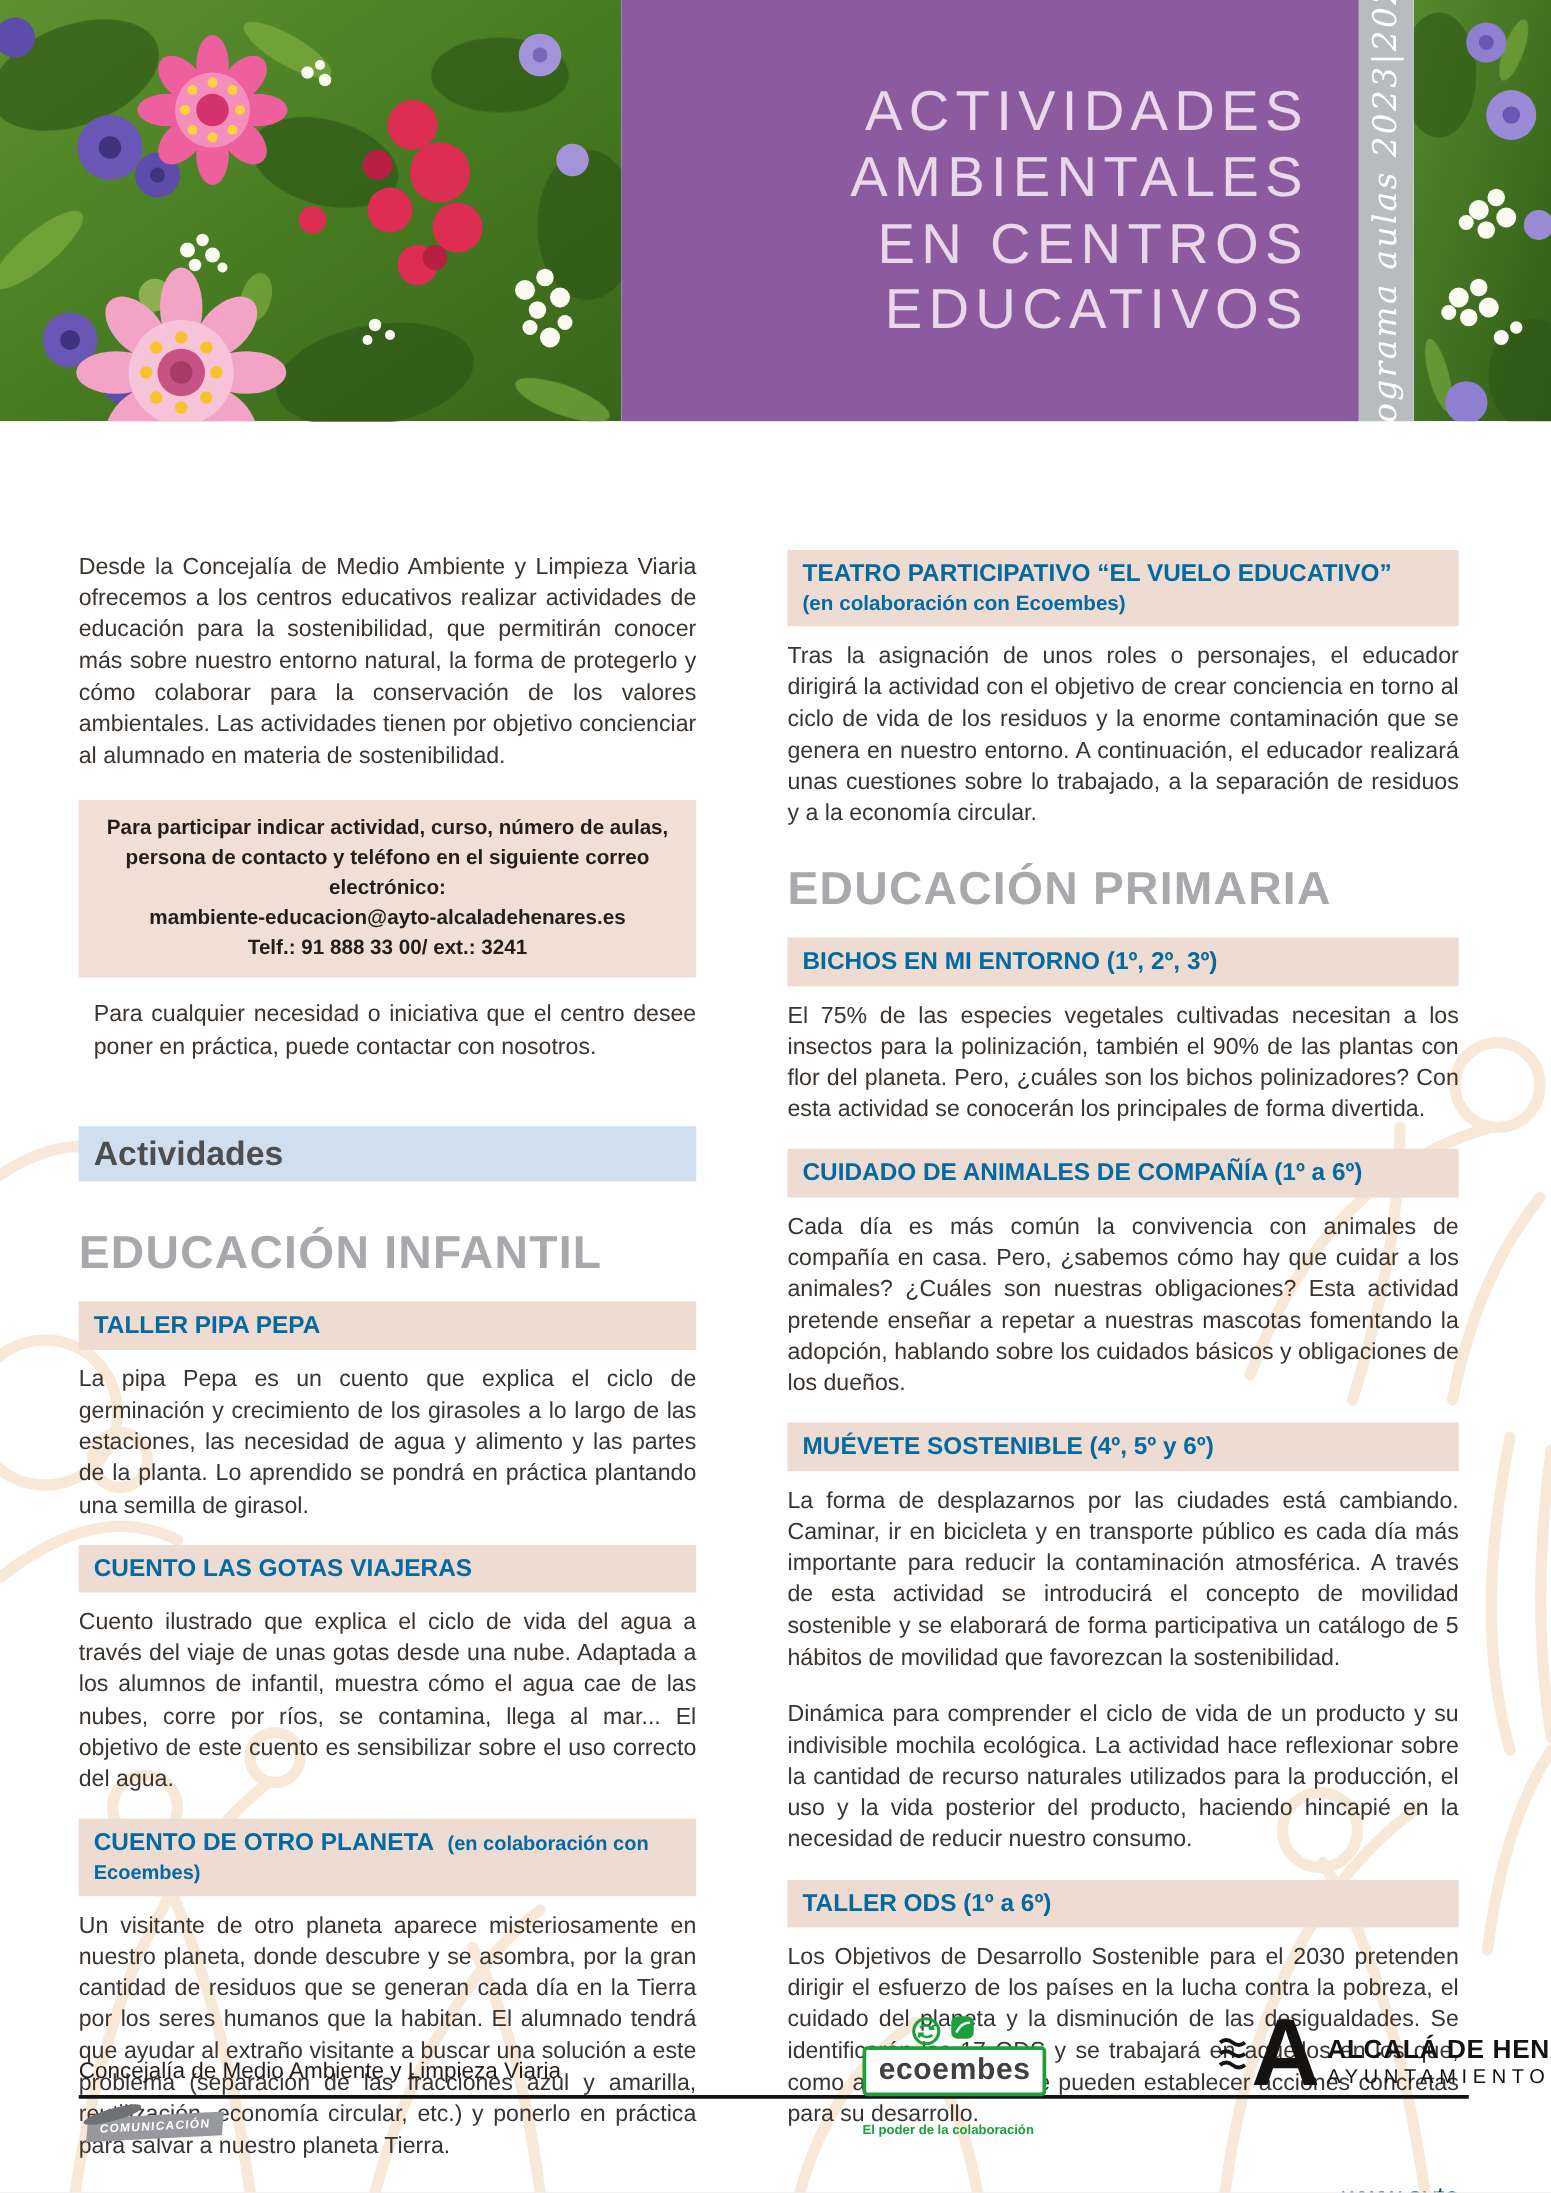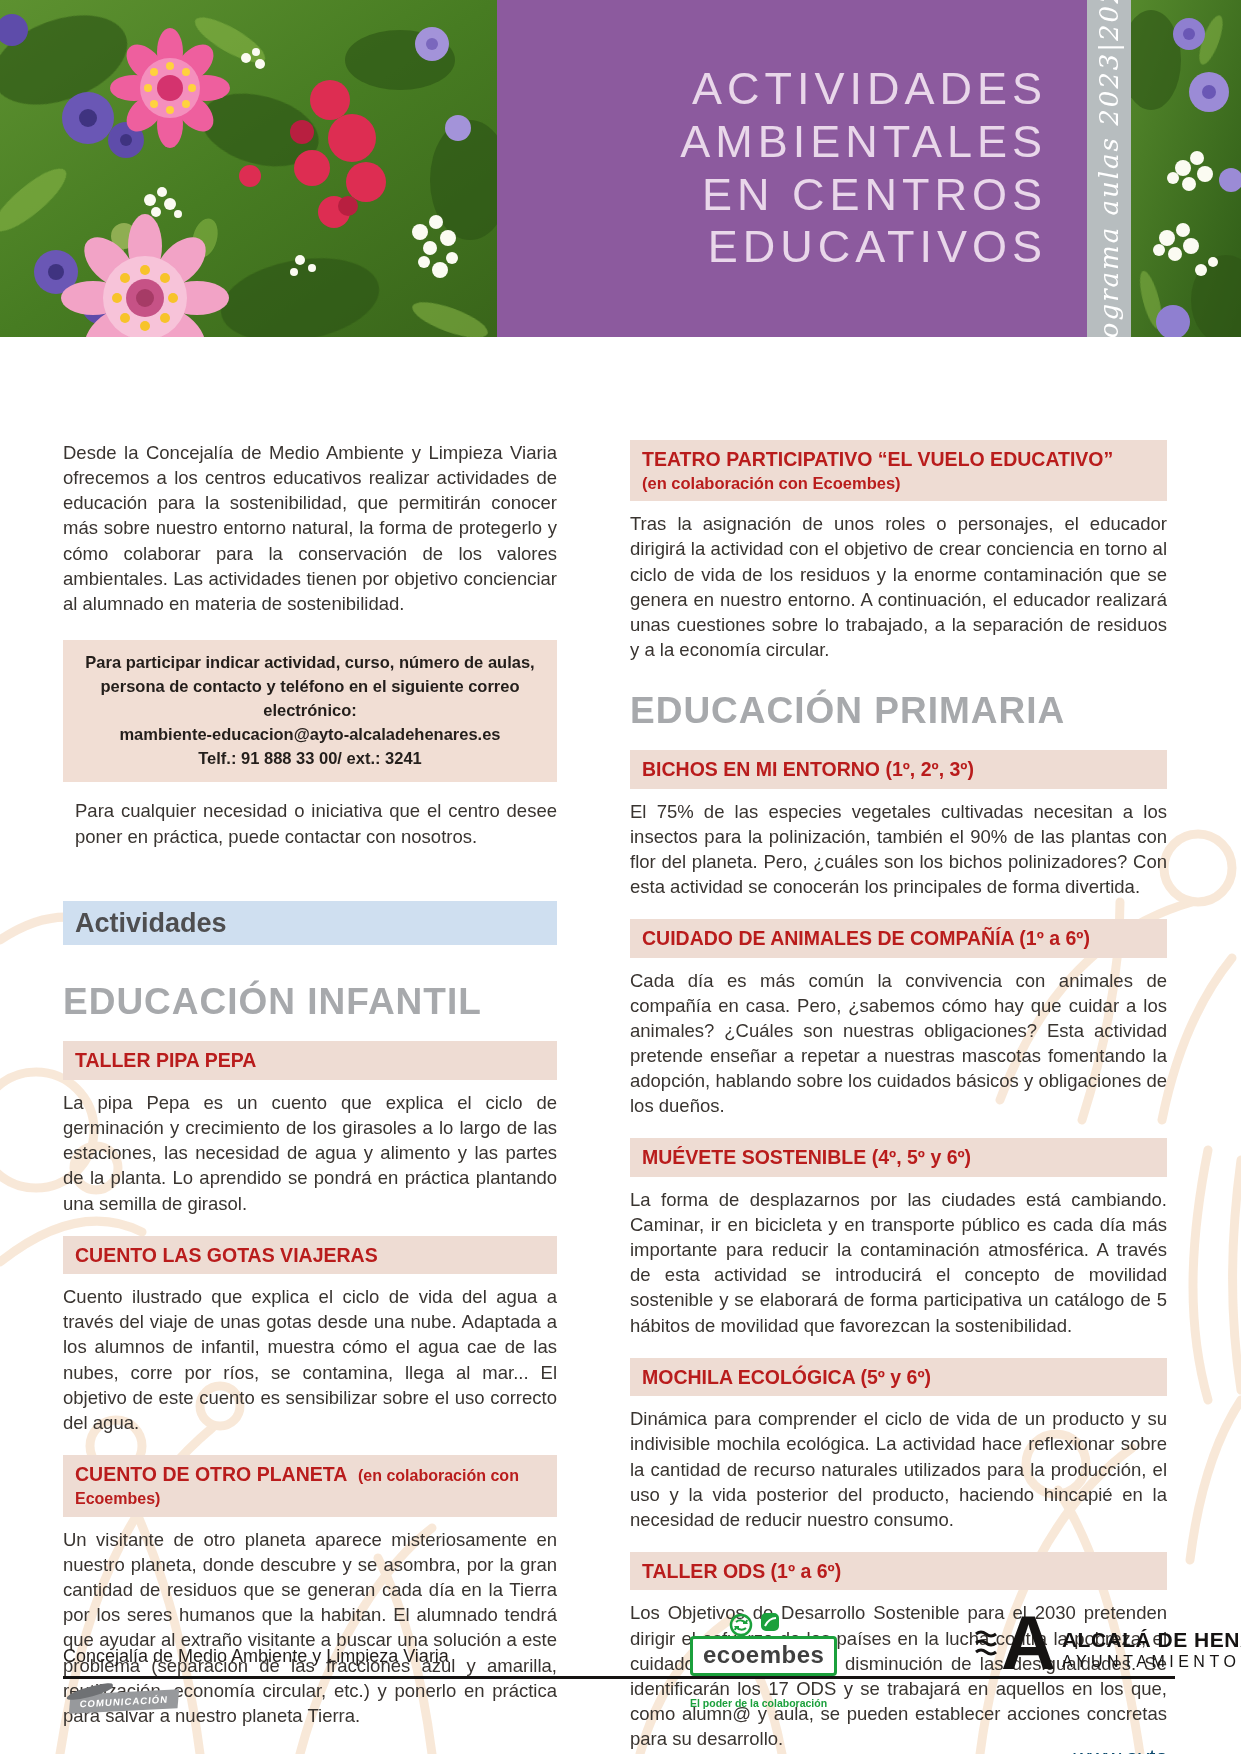--- a/index.html
+++ b/index.html
@@ -32,21 +32,21 @@
   .hero-right { width:110px; height:337px; flex:none; }
   
   .cols { position:absolute; top:337px; left:0; width:1241px; z-index:2;
           display:flex; padding:103px 0 0 63px; gap:73px; box-sizing:border-box; }
   .col-left  { width:494px; flex:none; }
   .col-right { width:537px; flex:none; }
   .body-text{
     font-size:18.5px; line-height:1.36; color:#393430; text-align:justify; margin-top:10px;
   }
   .band{
-    background:#eedcd3; padding:8px 12px 7px; font-weight:bold; color:#b91c1c;
+    background:#eedcd3; padding:8px 12px 7px; font-weight:bold; color:#0369a1;
     font-size:19.5px; line-height:1.2;
   }
   .band .extra-inline{ font-size:16px; margin-left:6px; }
   .band .extra-block { display:block; font-size:16.5px; margin-top:3px; }
   .blue-band{
     background:#cfdff0; padding:7px 12px 6px; font-weight:bold; font-size:27px;
     color:#4e4e50; margin-top:52px;
   }
   .section-heading{
     font-size:37px; font-weight:bold; color:#a7a9ac; letter-spacing:1px; margin-top:36px;
@@ -361,21 +361,20 @@
         <div class="band">CUIDADO DE ANIMALES DE COMPAÑÍA (1º a 6º)</div>
         <div class="body-text">Cada día es más común la convivencia con animales de compañía en casa. Pero, ¿sabemos cómo hay que cuidar a los animales? ¿Cuáles son nuestras obligaciones? Esta actividad pretende enseñar a repetar a nuestras mascotas fomentando la adopción, hablando sobre los cuidados básicos y obligaciones de los dueños.</div>
       </div>
 
       <div class="item">
         <div class="band">MUÉVETE SOSTENIBLE (4º, 5º y 6º)</div>
         <div class="body-text">La forma de desplazarnos por las ciudades está cambiando. Caminar, ir en bicicleta y en transporte público es cada día más importante para reducir la contaminación atmosférica. A través de esta actividad se introducirá el concepto de movilidad sostenible y se elaborará de forma participativa un catálogo de 5 hábitos de movilidad que favorezcan la sostenibilidad.</div>
       </div>
 
       <div class="item">
-        <div class="band">MOCHILA ECOLÓGICA (5º y 6º)</div>
         <div class="body-text">Dinámica para comprender el ciclo de vida de un producto y su indivisible mochila ecológica. La actividad hace reflexionar sobre la cantidad de recurso naturales utilizados para la producción, el uso y la vida posterior del producto, haciendo hincapié en la necesidad de reducir nuestro consumo.</div>
       </div>
 
       <div class="item">
         <div class="band">TALLER ODS (1º a 6º)</div>
         <div class="body-text">Los Objetivos de Desarrollo Sostenible para el 2030 pretenden dirigir el esfuerzo de los países en la lucha contra la pobreza, el cuidado del planeta y la disminución de las desigualdades. Se identificarán los 17 ODS y se trabajará en aquellos en los que, como alumn@ y aula, se pueden establecer acciones concretas para su desarrollo.</div>
       </div>
     </div>
   </div>
 

